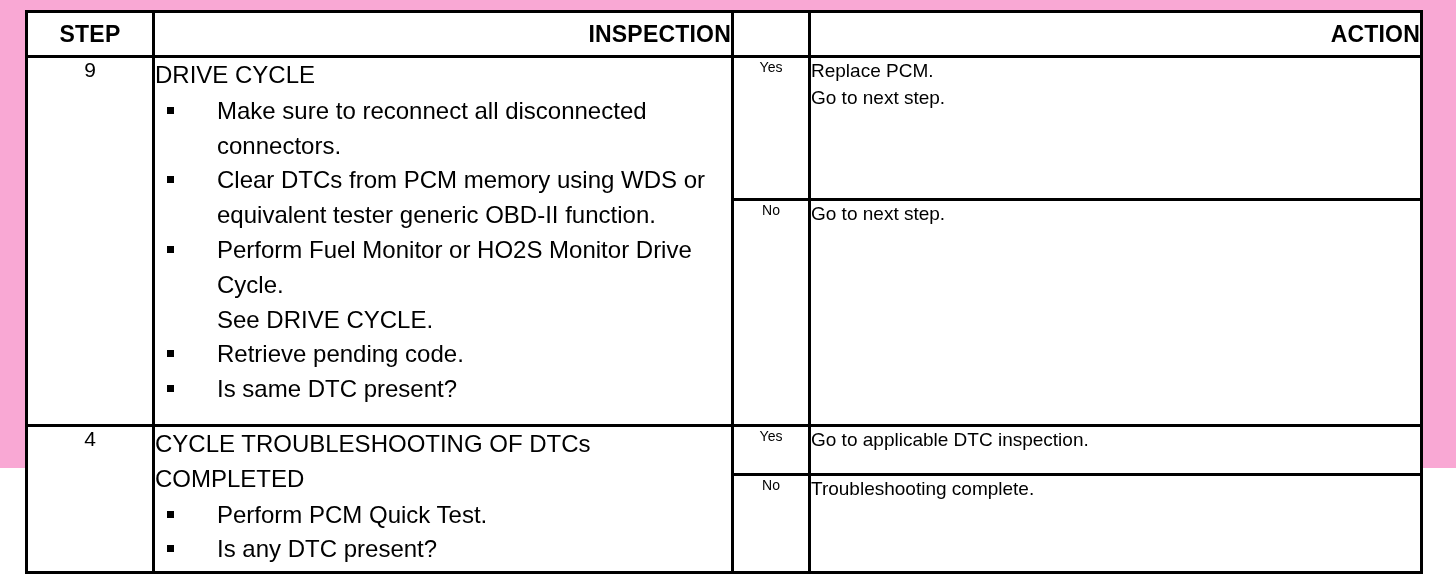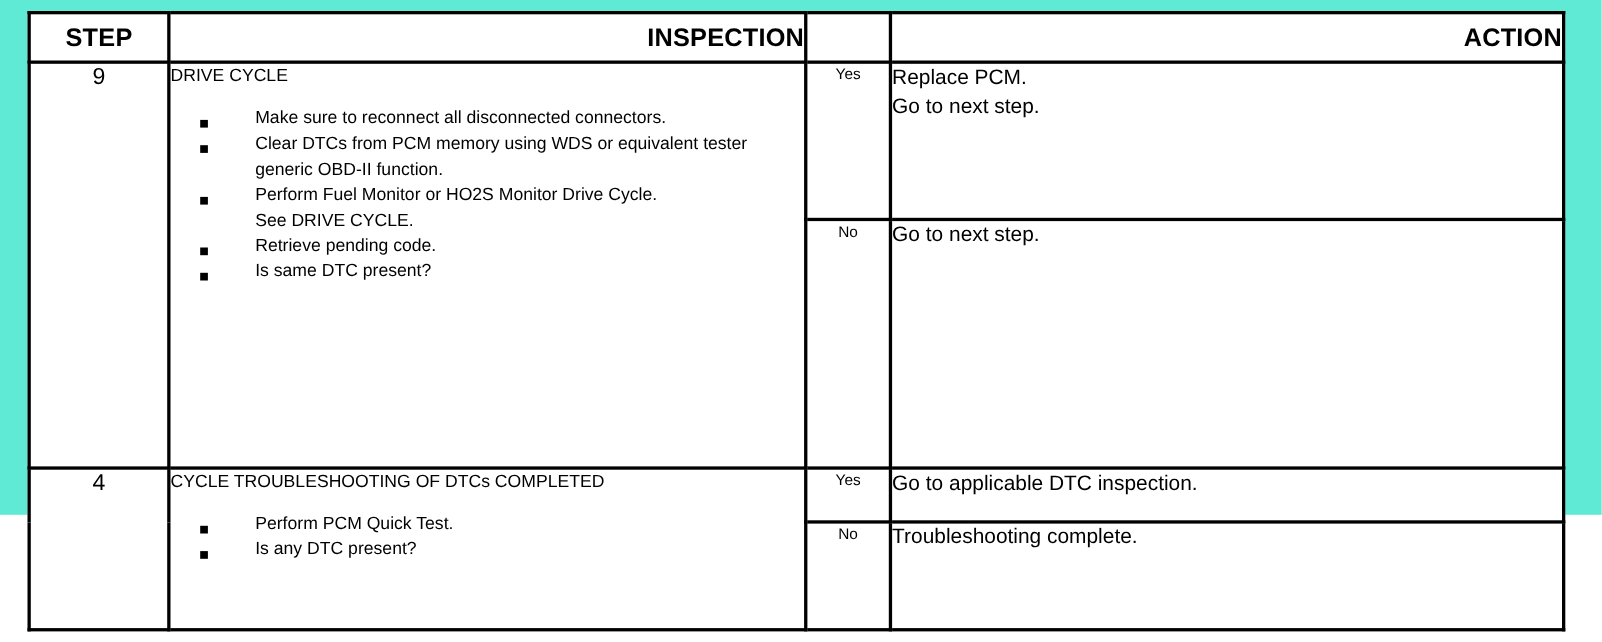--- a/index.html
+++ b/index.html
@@ -12,21 +12,21 @@
     height: 584px;
     font-family: "Liberation Sans", sans-serif;
     color: #000000;
     overflow: hidden;
   }
 
   #page {
     position: relative;
     width: 1456px;
     height: 468px;
-    background: #5eead4;
+    background: #f9a8d4;
   }
 
   
   .dtc-table {
     position: absolute;
     left: 25px;
     top: 10px;
     width: 1395px;
     border-collapse: collapse;
     table-layout: fixed;
@@ -62,30 +62,30 @@
   
   .step-num {
     text-align: center;
     font-size: 21px;
     padding-top: 8px;
     line-height: 1.18;
   }
 
   .insp-cell {
     padding: 6px 6px 8px 11px;
-    font-size: 16px;
+    font-size: 24px;
     line-height: 1.45;
   }
   .insp-title {
     white-space: pre-line;
     margin: 0 0 1px 0;
   }
   ul.bullets {
     list-style: none;
-    margin: 15px;
+    margin: 0;
     padding: 0;
   }
   ul.bullets > li {
     position: relative;
     padding-left: 62px;
     margin: 0;
   }
   ul.bullets > li .bullet-sq {
     position: absolute;
     left: 12px;

